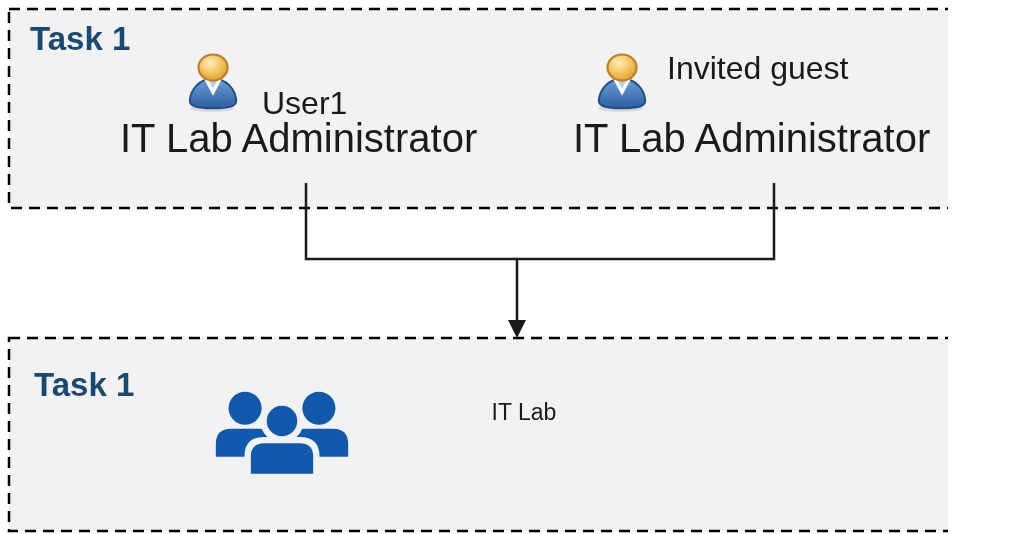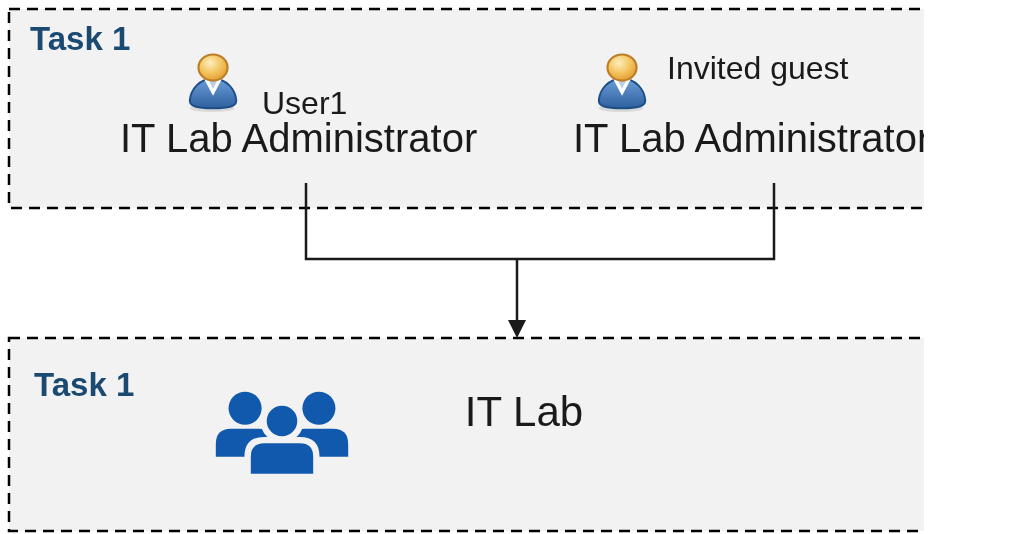--- a/index.html
+++ b/index.html
@@ -8,20 +8,21 @@
     background: #ffffff;
   }
   .canvas {
     position: relative;
     width: 924px;
     height: 534px;
     background: #ffffff;
     font-family: "Liberation Sans", sans-serif;
     color: #1a1a1a;
     overflow: hidden;
+    padding-left: 24px;
   }
   .layer {
     position: absolute;
     left: 0;
     top: 0;
   }
   .abs { position: absolute; }
   .box {
     fill: #f2f2f2;
     stroke: #000000;
@@ -40,21 +41,21 @@
     color: #1a4971;
   }
   .member-name { font-size: 32px; white-space: nowrap; }
   .role {
     font-size: 40px;
     width: 400px;
     text-align: left;
     white-space: nowrap;
   }
   .group-name {
-    font-size: 42px;
+    font-size: 23px;
     width: 240px;
     text-align: center;
     line-height: 40px;
   }
   .icon-wrap { line-height: 0; }
 </style>
 </head>
 <body>
 
 <div class="canvas">

